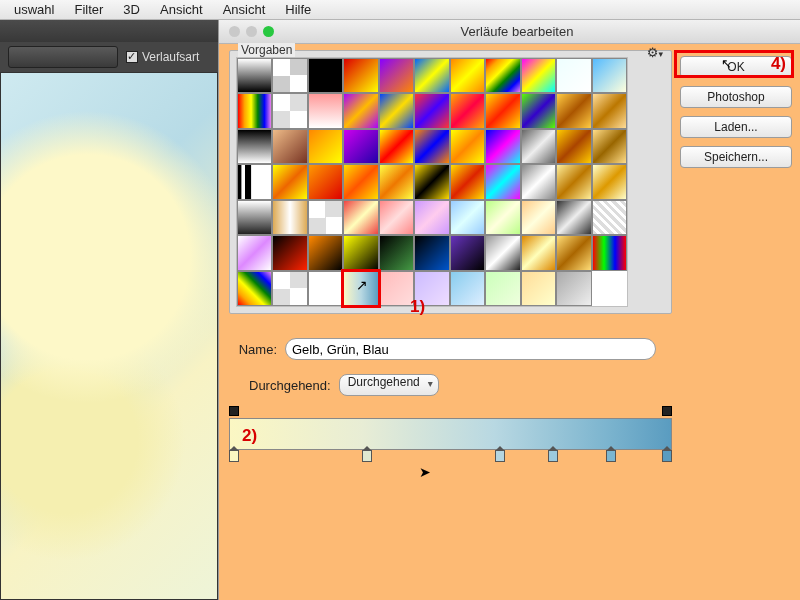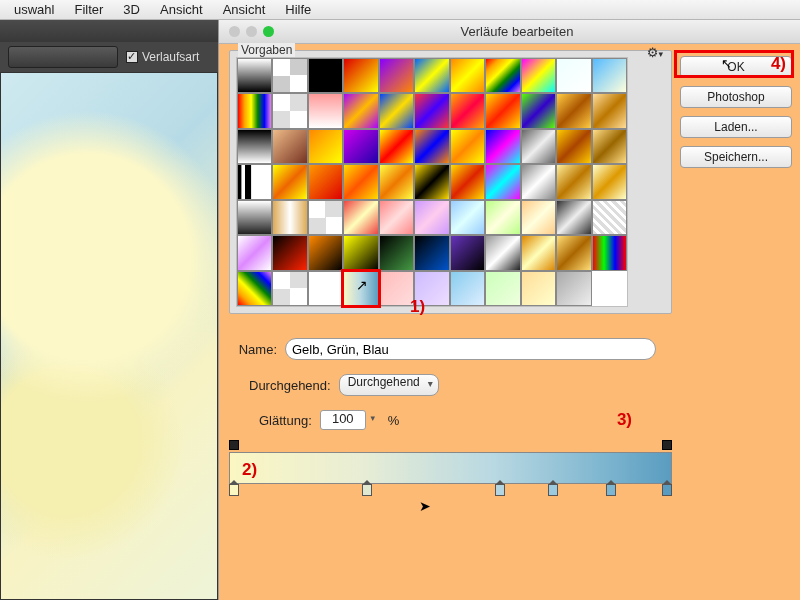--- a/index.html
+++ b/index.html
@@ -187,26 +187,20 @@
         <label style="width:48px">Name:</label>
         <input class="txt" style="flex: 1 1 0%;" value="Gelb, Grün, Blau">
         <div style="width:8px"></div>
       </div>
 
       <div class="form-row" style="margin-left:20px">
         <label>Durchgehend:</label>
         <div class="sel">Durchgehend</div>
       </div>
 
-      <div class="form-row" style="margin-left:30px">
-        <label>Glättung:</label>
-        <div class="num">100</div>
-        <span style="margin-left:14px">%</span>
-        <span class="annot" style="position:static; margin-left:auto; margin-right:40px">3)</span>
-      </div>
 
       <div class="grad-editor">
         <div class="opacity-stops">
           <div class="op-stop" style="left:0"></div>
           <div class="op-stop" style="right:0"></div>
         </div>
         <div class="grad-bar">
           <span class="annot" style="left:12px; top:7px;">2)</span>
         </div>
         <div class="color-stops">

